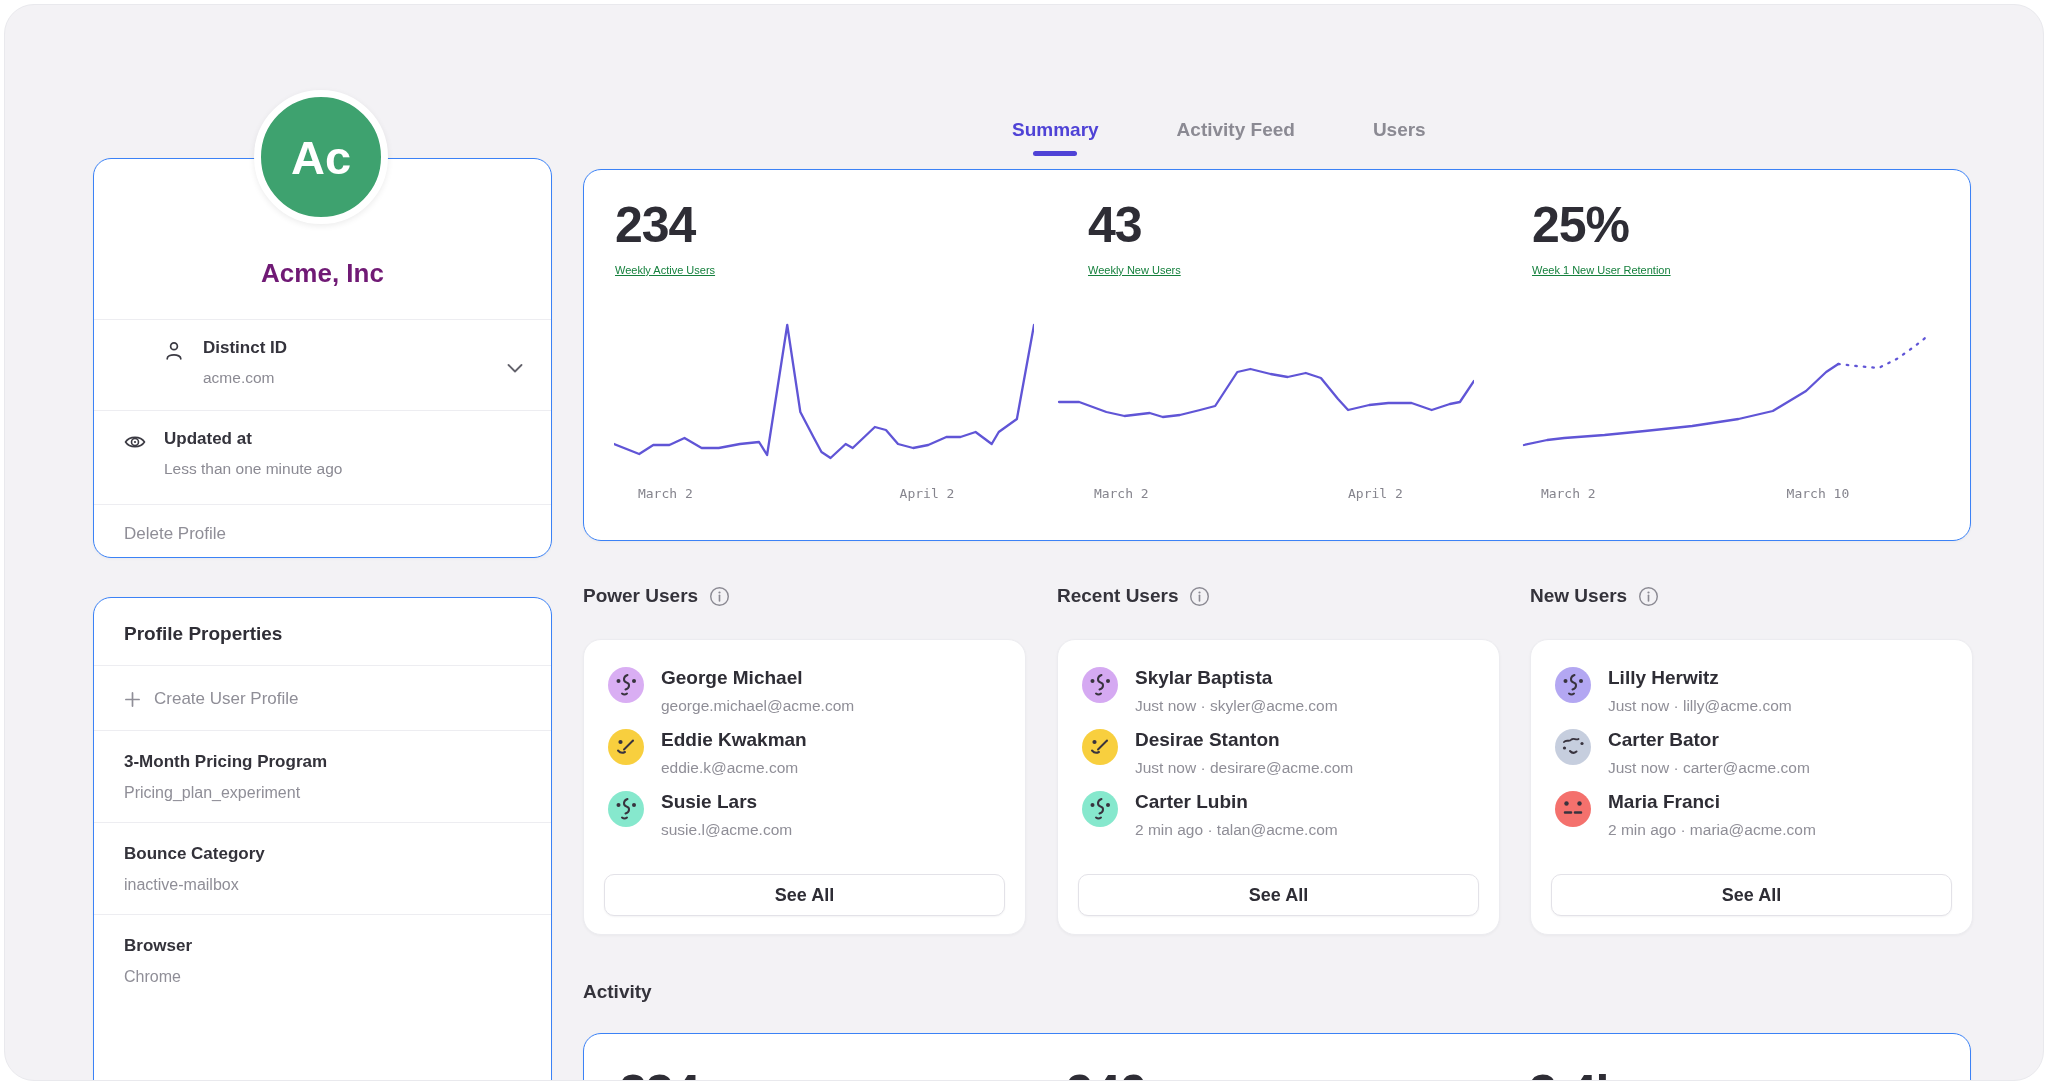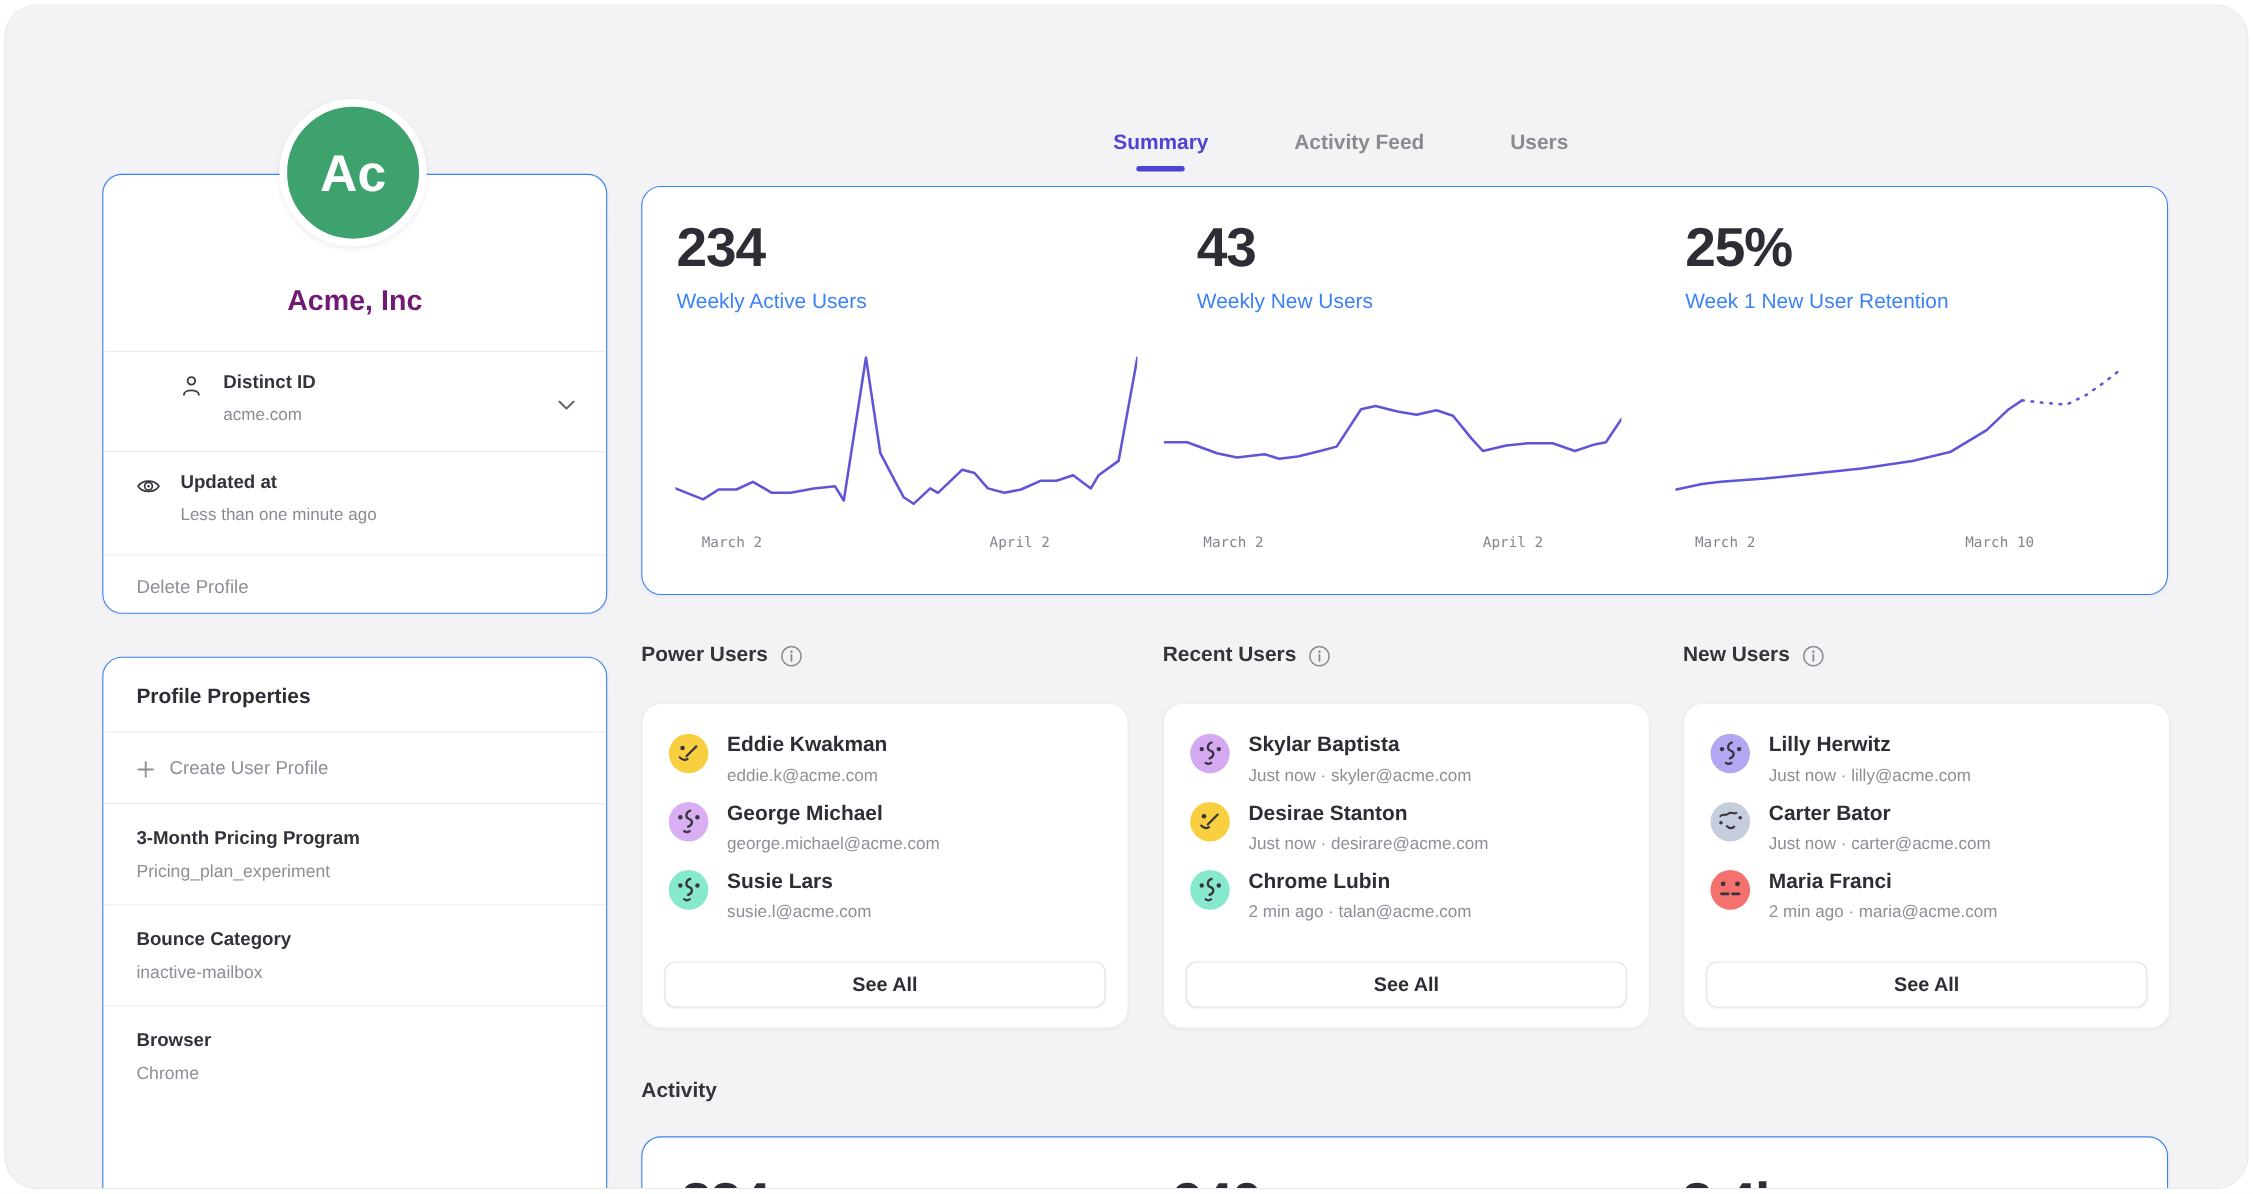--- a/index.html
+++ b/index.html
@@ -41,21 +41,21 @@
   
   .tabs { position:absolute; left:1007px; top:114px; display:flex; gap:78px; z-index:3; }
   .tab { font-size:19px; font-weight:bold; color:#8b8a93; cursor:pointer; text-align:center; }
   .tab.active { color:var(--accent); }
   .tab.active::after { content:""; display:block; width:44px; height:5px; border-radius:3px; background:var(--accent); margin:10px auto 0; }
 
   
   .summary-card { left:578px; top:164px; width:1388px; height:372px; }
   .stat-col { position:absolute; top:26px; }
   .stat-value { font-size:50px; font-weight:bold; color:#2e2d35; letter-spacing:-1px; }
-  .stat-label { font-size:19px; color:#3b82f6; margin-top:10px; }
+  .stat-label { font-size:11px; color:#15803d; margin-top:10px;text-decoration:underline; }
   .chart-wrap { position:absolute; top:142px; width:420px; height:152px; }
   .chart-wrap svg { width:420px; height:152px; display:block; }
   .axis-label { position:absolute; top:174px; font-family:"DejaVu Sans Mono", monospace; font-size:13px; color:#85848d; white-space:nowrap; }
 
   
   .user-sections { position:absolute; left:578px; top:580px; width:1392px; height:360px; }
   .user-section { position:absolute; top:0; width:443px; }
   .sec-head { display:flex; align-items:center; gap:11px; }
   .sec-title { font-size:19px; font-weight:bold; color:#34333b; }
   .sec-head svg { width:21px; height:21px; cursor:pointer; }
@@ -207,44 +207,44 @@
             <svg viewBox="0 0 22 22" width="21" height="21" style="display: block;">
               <circle cx="11" cy="11" r="9.2" fill="none" stroke="#8b8a93" stroke-width="1.5"></circle>
               <circle cx="11" cy="6.8" r="1.15" fill="#8b8a93"></circle>
               <line x1="11" y1="9.8" x2="11" y2="15.6" stroke="#8b8a93" stroke-width="1.7" stroke-linecap="round"></line>
             </svg>
           </span>
         </div>
         <div class="user-card">
           <div class="user-rows">
             <div class="user-row">
+              <span class="u-avatar" style="background: rgb(217, 174, 243);">
+                <svg viewBox="0 0 36 36">
+                  <circle cx="10.5" cy="14" r="2" fill="#38333e"></circle>
+                  <circle cx="26" cy="14" r="2" fill="#38333e"></circle>
+                  <path d="M19.5,8 C15,9.5 15,14.5 18.5,15.5 C22,16.5 22,21 17.5,22.5" fill="none" stroke="#38333e" stroke-width="2" stroke-linecap="round"></path>
+                  <path d="M14,26.5 Q16.5,28.5 19,26.5" fill="none" stroke="#38333e" stroke-width="2" stroke-linecap="round"></path>
+                </svg>
+              </span>
+              <div>
+                <div class="u-name">George Michael</div>
+                <div class="u-detail">george.michael@acme.com</div>
+              </div>
+            </div>
+            <div class="user-row">
               <span class="u-avatar" style="background: rgb(248, 207, 62);">
                 <svg viewBox="0 0 36 36">
                   <circle cx="12.5" cy="13" r="2.1" fill="#38333e"></circle>
                   <line x1="16" y1="20.5" x2="25" y2="11.5" stroke="#38333e" stroke-width="2" stroke-linecap="round"></line>
                   <path d="M10,21.5 Q13,25 17,23" fill="none" stroke="#38333e" stroke-width="2" stroke-linecap="round"></path>
                 </svg>
               </span>
               <div>
                 <div class="u-name">Eddie Kwakman</div>
                 <div class="u-detail">eddie.k@acme.com</div>
-              </div>
-            </div>
-            <div class="user-row">
-              <span class="u-avatar" style="background: rgb(217, 174, 243);">
-                <svg viewBox="0 0 36 36">
-                  <circle cx="10.5" cy="14" r="2" fill="#38333e"></circle>
-                  <circle cx="26" cy="14" r="2" fill="#38333e"></circle>
-                  <path d="M19.5,8 C15,9.5 15,14.5 18.5,15.5 C22,16.5 22,21 17.5,22.5" fill="none" stroke="#38333e" stroke-width="2" stroke-linecap="round"></path>
-                  <path d="M14,26.5 Q16.5,28.5 19,26.5" fill="none" stroke="#38333e" stroke-width="2" stroke-linecap="round"></path>
-                </svg>
-              </span>
-              <div>
-                <div class="u-name">George Michael</div>
-                <div class="u-detail">george.michael@acme.com</div>
               </div>
             </div>
             <div class="user-row">
               <span class="u-avatar" style="background: rgb(134, 232, 205);">
                 <svg viewBox="0 0 36 36">
                   <circle cx="10.5" cy="14" r="2" fill="#38333e"></circle>
                   <circle cx="26" cy="14" r="2" fill="#38333e"></circle>
                   <path d="M19.5,8 C15,9.5 15,14.5 18.5,15.5 C22,16.5 22,21 17.5,22.5" fill="none" stroke="#38333e" stroke-width="2" stroke-linecap="round"></path>
                   <path d="M14,26.5 Q16.5,28.5 19,26.5" fill="none" stroke="#38333e" stroke-width="2" stroke-linecap="round"></path>
                 </svg>
@@ -301,21 +301,21 @@
             <div class="user-row">
               <span class="u-avatar" style="background: rgb(134, 232, 205);">
                 <svg viewBox="0 0 36 36">
                   <circle cx="10.5" cy="14" r="2" fill="#38333e"></circle>
                   <circle cx="26" cy="14" r="2" fill="#38333e"></circle>
                   <path d="M19.5,8 C15,9.5 15,14.5 18.5,15.5 C22,16.5 22,21 17.5,22.5" fill="none" stroke="#38333e" stroke-width="2" stroke-linecap="round"></path>
                   <path d="M14,26.5 Q16.5,28.5 19,26.5" fill="none" stroke="#38333e" stroke-width="2" stroke-linecap="round"></path>
                 </svg>
               </span>
               <div>
-                <div class="u-name">Chrome Lubin</div>
+                <div class="u-name">Carter Lubin</div>
                 <div class="u-detail">2 min ago · talan@acme.com</div>
               </div>
             </div>
           </div>
           <div class="see-all">See All</div>
         </div>
       </div>
       <div class="user-section" style="left: 947px;">
         <div class="sec-head">
           <span class="sec-title">New Users</span>

